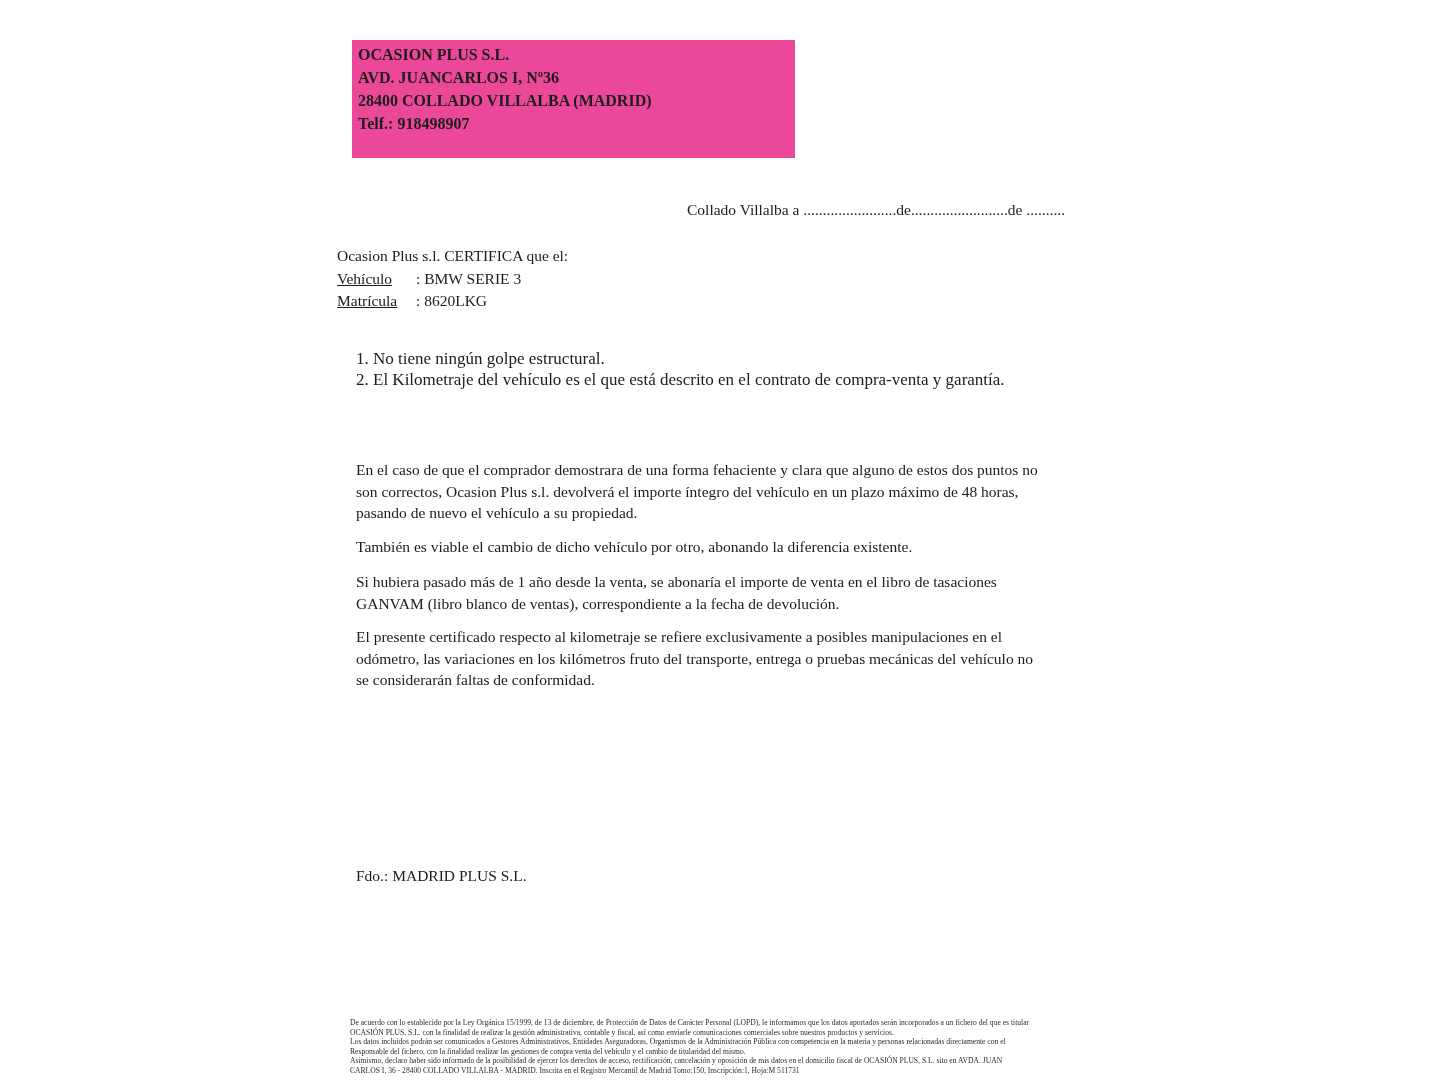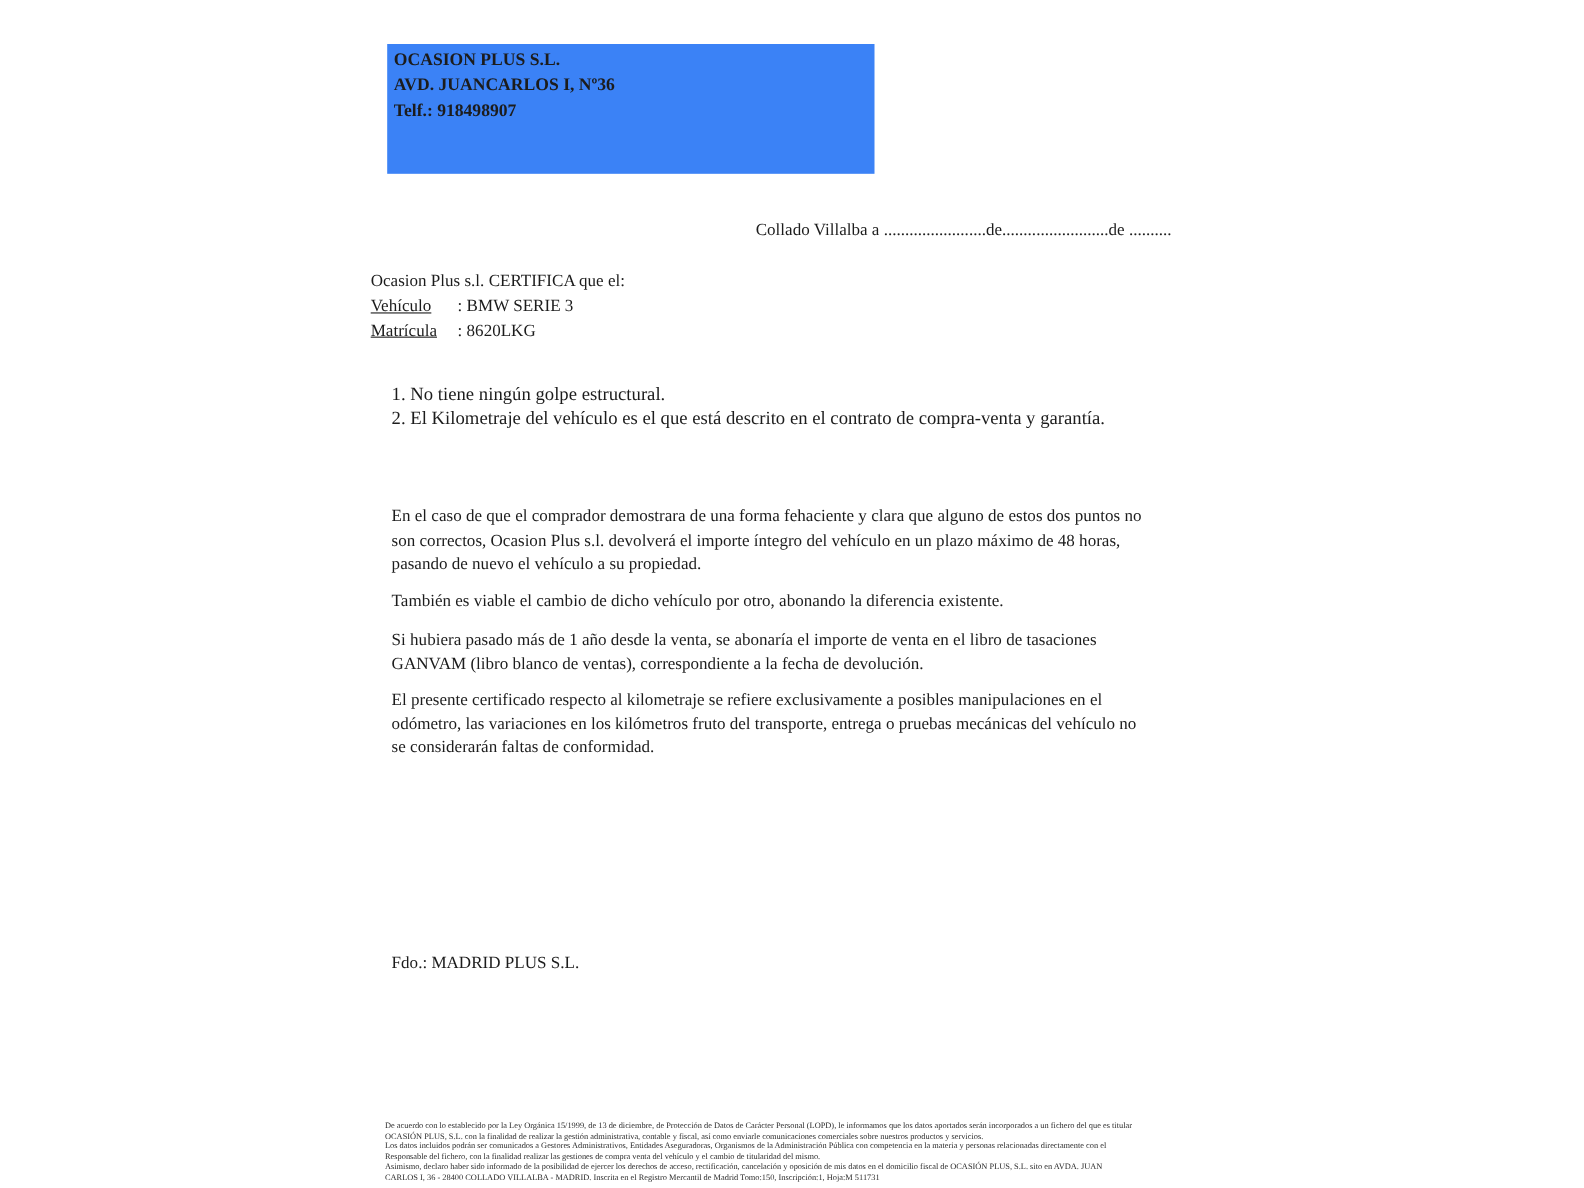--- a/index.html
+++ b/index.html
@@ -16,21 +16,21 @@
     color: #1c1c1c;
   }
   .abs { position: absolute; }
 
   
   #header-box {
     left: 352px;
     top: 40px;
     width: 443px;
     height: 118px;
-    background: #3b82f6;
+    background: #ec4899;
     box-sizing: border-box;
     padding: 3px 0 0 6px;
   }
   #header-box .hline {
     font-weight: bold;
     font-size: 16px;
     line-height: 23px;
     white-space: pre;
   }
 
@@ -97,20 +97,21 @@
     color: #2b2b2b;
     font-family: "Liberation Serif", serif;
   }
 </style>
 </head>
 <body>
 
 <div id="header-box" class="abs">
   <div class="hline">OCASION PLUS S.L.</div>
   <div class="hline">AVD. JUANCARLOS I, Nº36</div>
+  <div class="hline">28400 COLLADO VILLALBA (MADRID)</div>
   <div class="hline">Telf.: 918498907</div>
 </div>
 
 <div id="date-line" class="abs">Collado Villalba a ........................de.........................de ..........</div>
 
 <div id="cert-block" class="abs">
   <div>Ocasion Plus s.l. CERTIFICA que el:</div>
   <div><span class="cert-label">Vehículo</span><span class="cert-value">: BMW SERIE 3</span></div>
   <div><span class="cert-label">Matrícula</span><span class="cert-value">: 8620LKG</span></div>
 </div>

